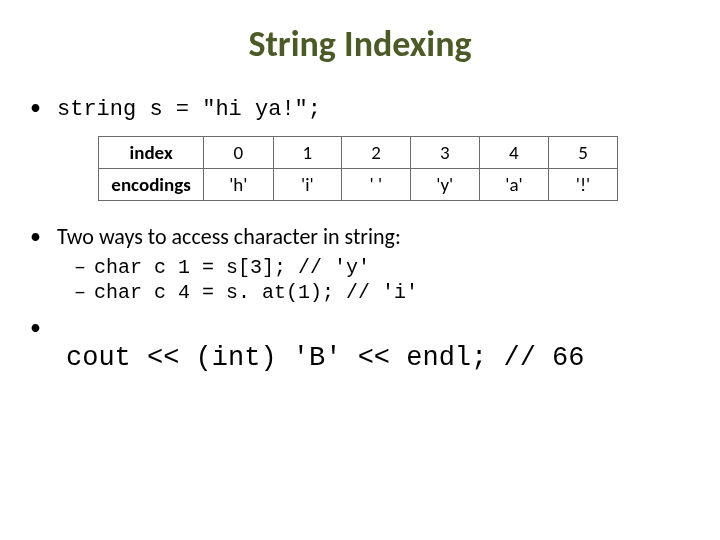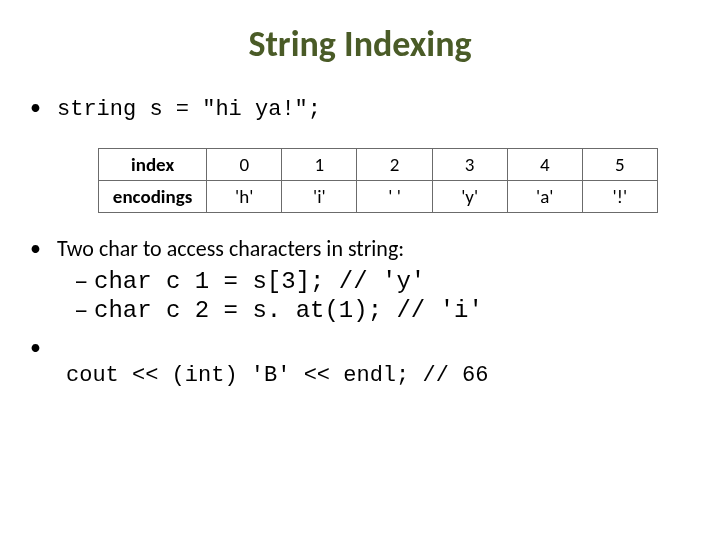--- a/index.html
+++ b/index.html
@@ -3,28 +3,28 @@
 <meta charset="utf-8">
 <style>
   * { box-sizing: border-box; margin: 0; padding: 0; }
   html, body { width: 720px; height: 540px; background: #fff; font-family: "Calibri", "Segoe UI", Arial, sans-serif; color: #000; }
   .slide { width: 720px; height: 540px; padding: 18px 28px 16px 28px; position: relative; }
   .title { text-align: center; font-size: 36px; font-weight: 700; color: #4a5b27; margin-top: 4px; margin-bottom: 28px; letter-spacing: 0px; }
   .bullets { list-style: none; padding-left: 6px; }
   .bullets > li { font-size: 22px; margin-bottom: 10px; }
   .bullets > li::before { content: "•"; color: #000; display: inline-block; width: 22px; margin-left: -4px; }
   .sub { list-style: none; padding-left: 40px; margin-top: 6px; }
-  .sub > li { font-size: 24px; margin-bottom: 2px; }
+  .sub > li { font-size: 20px; margin-bottom: 2px; }
   .sub > li::before { content: "–"; display: inline-block; width: 20px; }
   .mono { font-family: "Courier New", monospace; }
-  table.idx { border-collapse: collapse; margin: 26px 0 22px 70px; width: 560px; }
+  table.idx { border-collapse: collapse; margin: 14px 0 22px 70px; width: 520px; }
   table.idx th, table.idx td { border: 1px solid #6b6b6b; text-align: center; font-size: 19px; padding: 4px 0; background: #fff; font-weight: 400; }
   table.idx .rowhead { font-weight: 700; width: 108px; }
   table.idx td.cell { width: 75px; }
-  .code-indent { font-family: "Courier New", monospace; font-size: 22px; margin-left: 32px; margin-top: 2px; }
+  .code-indent { font-family: "Courier New", monospace; font-size: 27px; margin-left: 32px; margin-top: 2px; }
 </style>
 </head>
 <body>
 <div class="slide">
 
 <h1 class="title">String Indexing</h1>
 
 <ul class="bullets">
   <li>
     <span class="mono">string s = "hi ya!";</span>
@@ -49,24 +49,24 @@
     <td class="cell">' '</td>
     <td class="cell">'y'</td>
     <td class="cell">'a'</td>
     <td class="cell">'!'</td>
   </tr>
 </tbody>
     </table>
 
 <ul class="bullets">
   <li>
-    <span>Two char to access characters in string:</span>
+    <span>Two ways to access character in string:</span>
     <ul class="sub">
       <li class="mono"><span>char c 1 = s[3];    // 'y'</span></li>
-      <li class="mono"><span>char c 2 = s. at(1); // 'i'</span></li>
+      <li class="mono"><span>char c 4 = s. at(1); // 'i'</span></li>
     </ul>
   </li>
   <li>
     <div class="code-indent">cout &lt;&lt; (int) 'B' &lt;&lt; endl;  // 66</div>
   </li>
 </ul>
 
 </div>
 
 </body></html>

